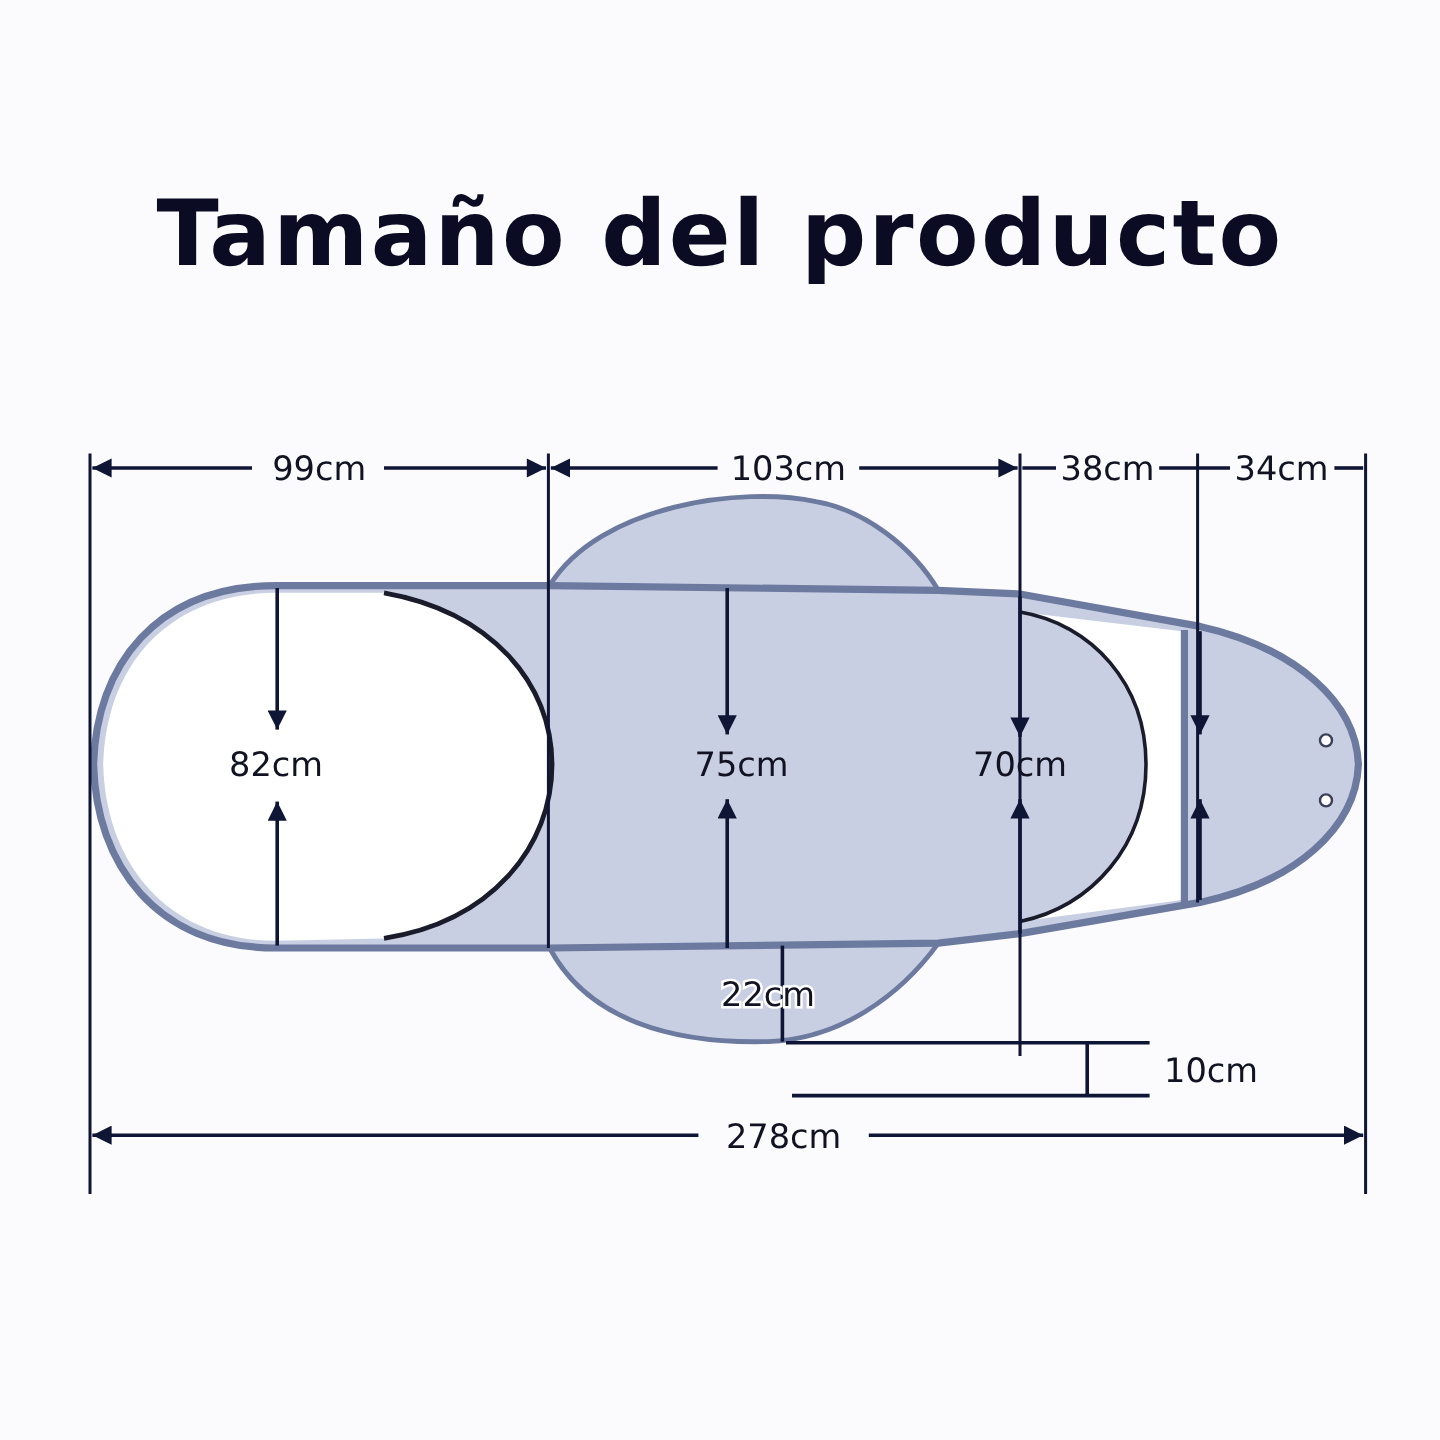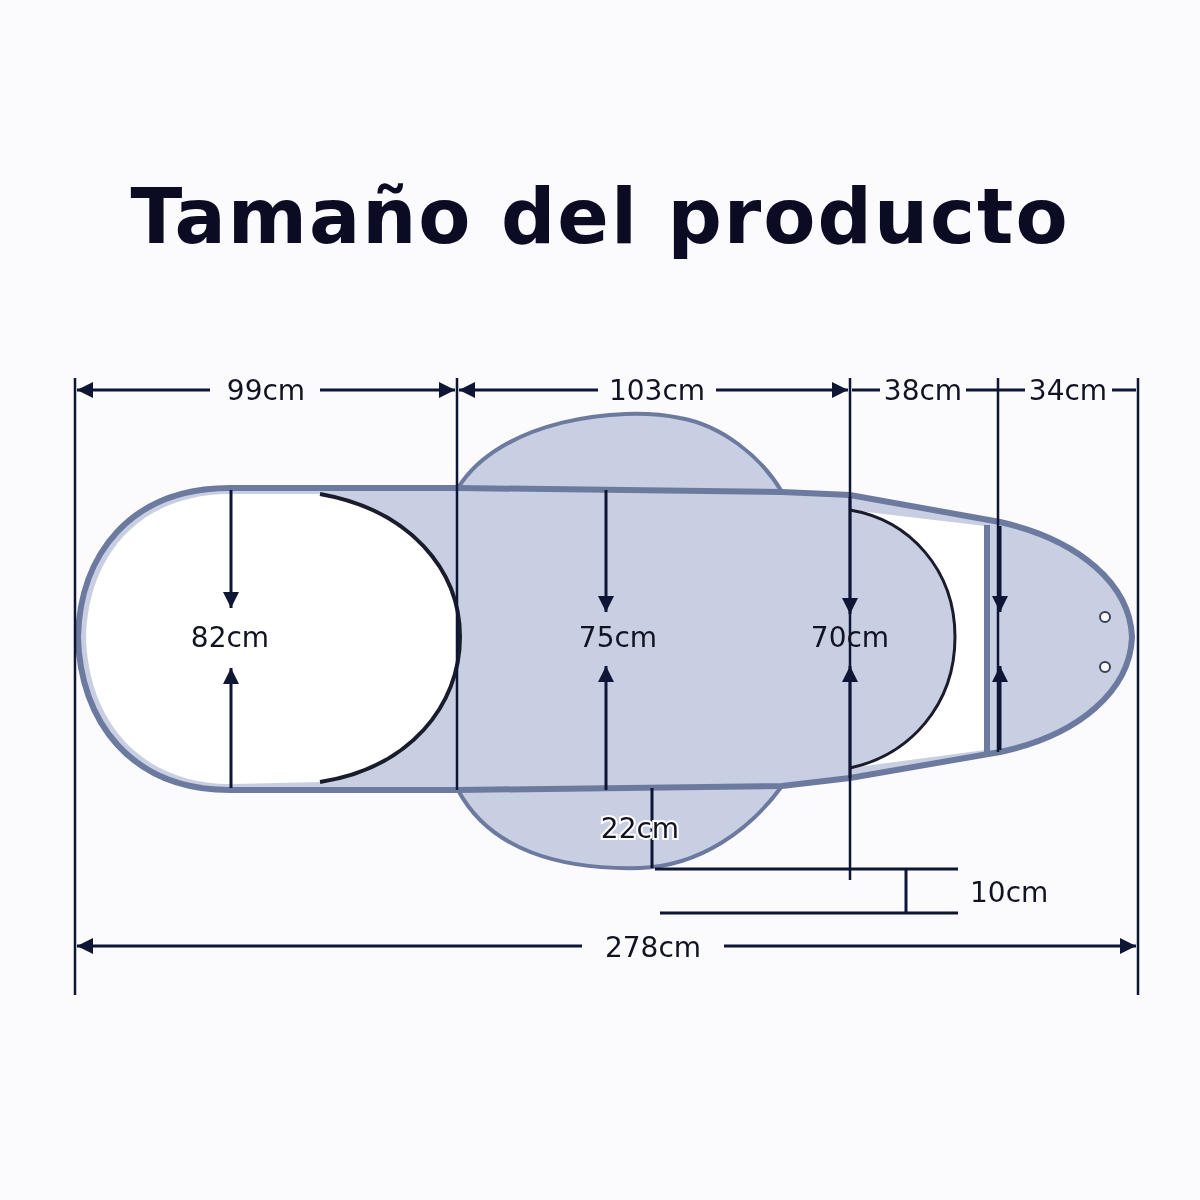--- a/index.html
+++ b/index.html
@@ -1,18 +1,18 @@
 <!DOCTYPE html>
 <html><head>
 <meta charset="utf-8">
 <style>
   html, body { margin: 0; padding: 0; background: #fbfbfd; }
   body { width: 1200px; height: 1200px; position: relative; overflow: hidden; }
   .title {
-    position: absolute; left: 0; top: 172px; width: 1200px; text-align: center;
+    position: absolute; left: 0; top: 150px; width: 1200px; text-align: center;
     font-family: "DejaVu Sans", sans-serif; font-weight: bold; font-size: 76px;
     color: #0b0c24; letter-spacing: 2px;
   }
   svg { position: absolute; left: 0; top: 0; }
   .dim-label {
     font-family: "DejaVu Sans", sans-serif; font-size: 28px; fill: #111322;
   }
 </style>
 </head>
 <body>

